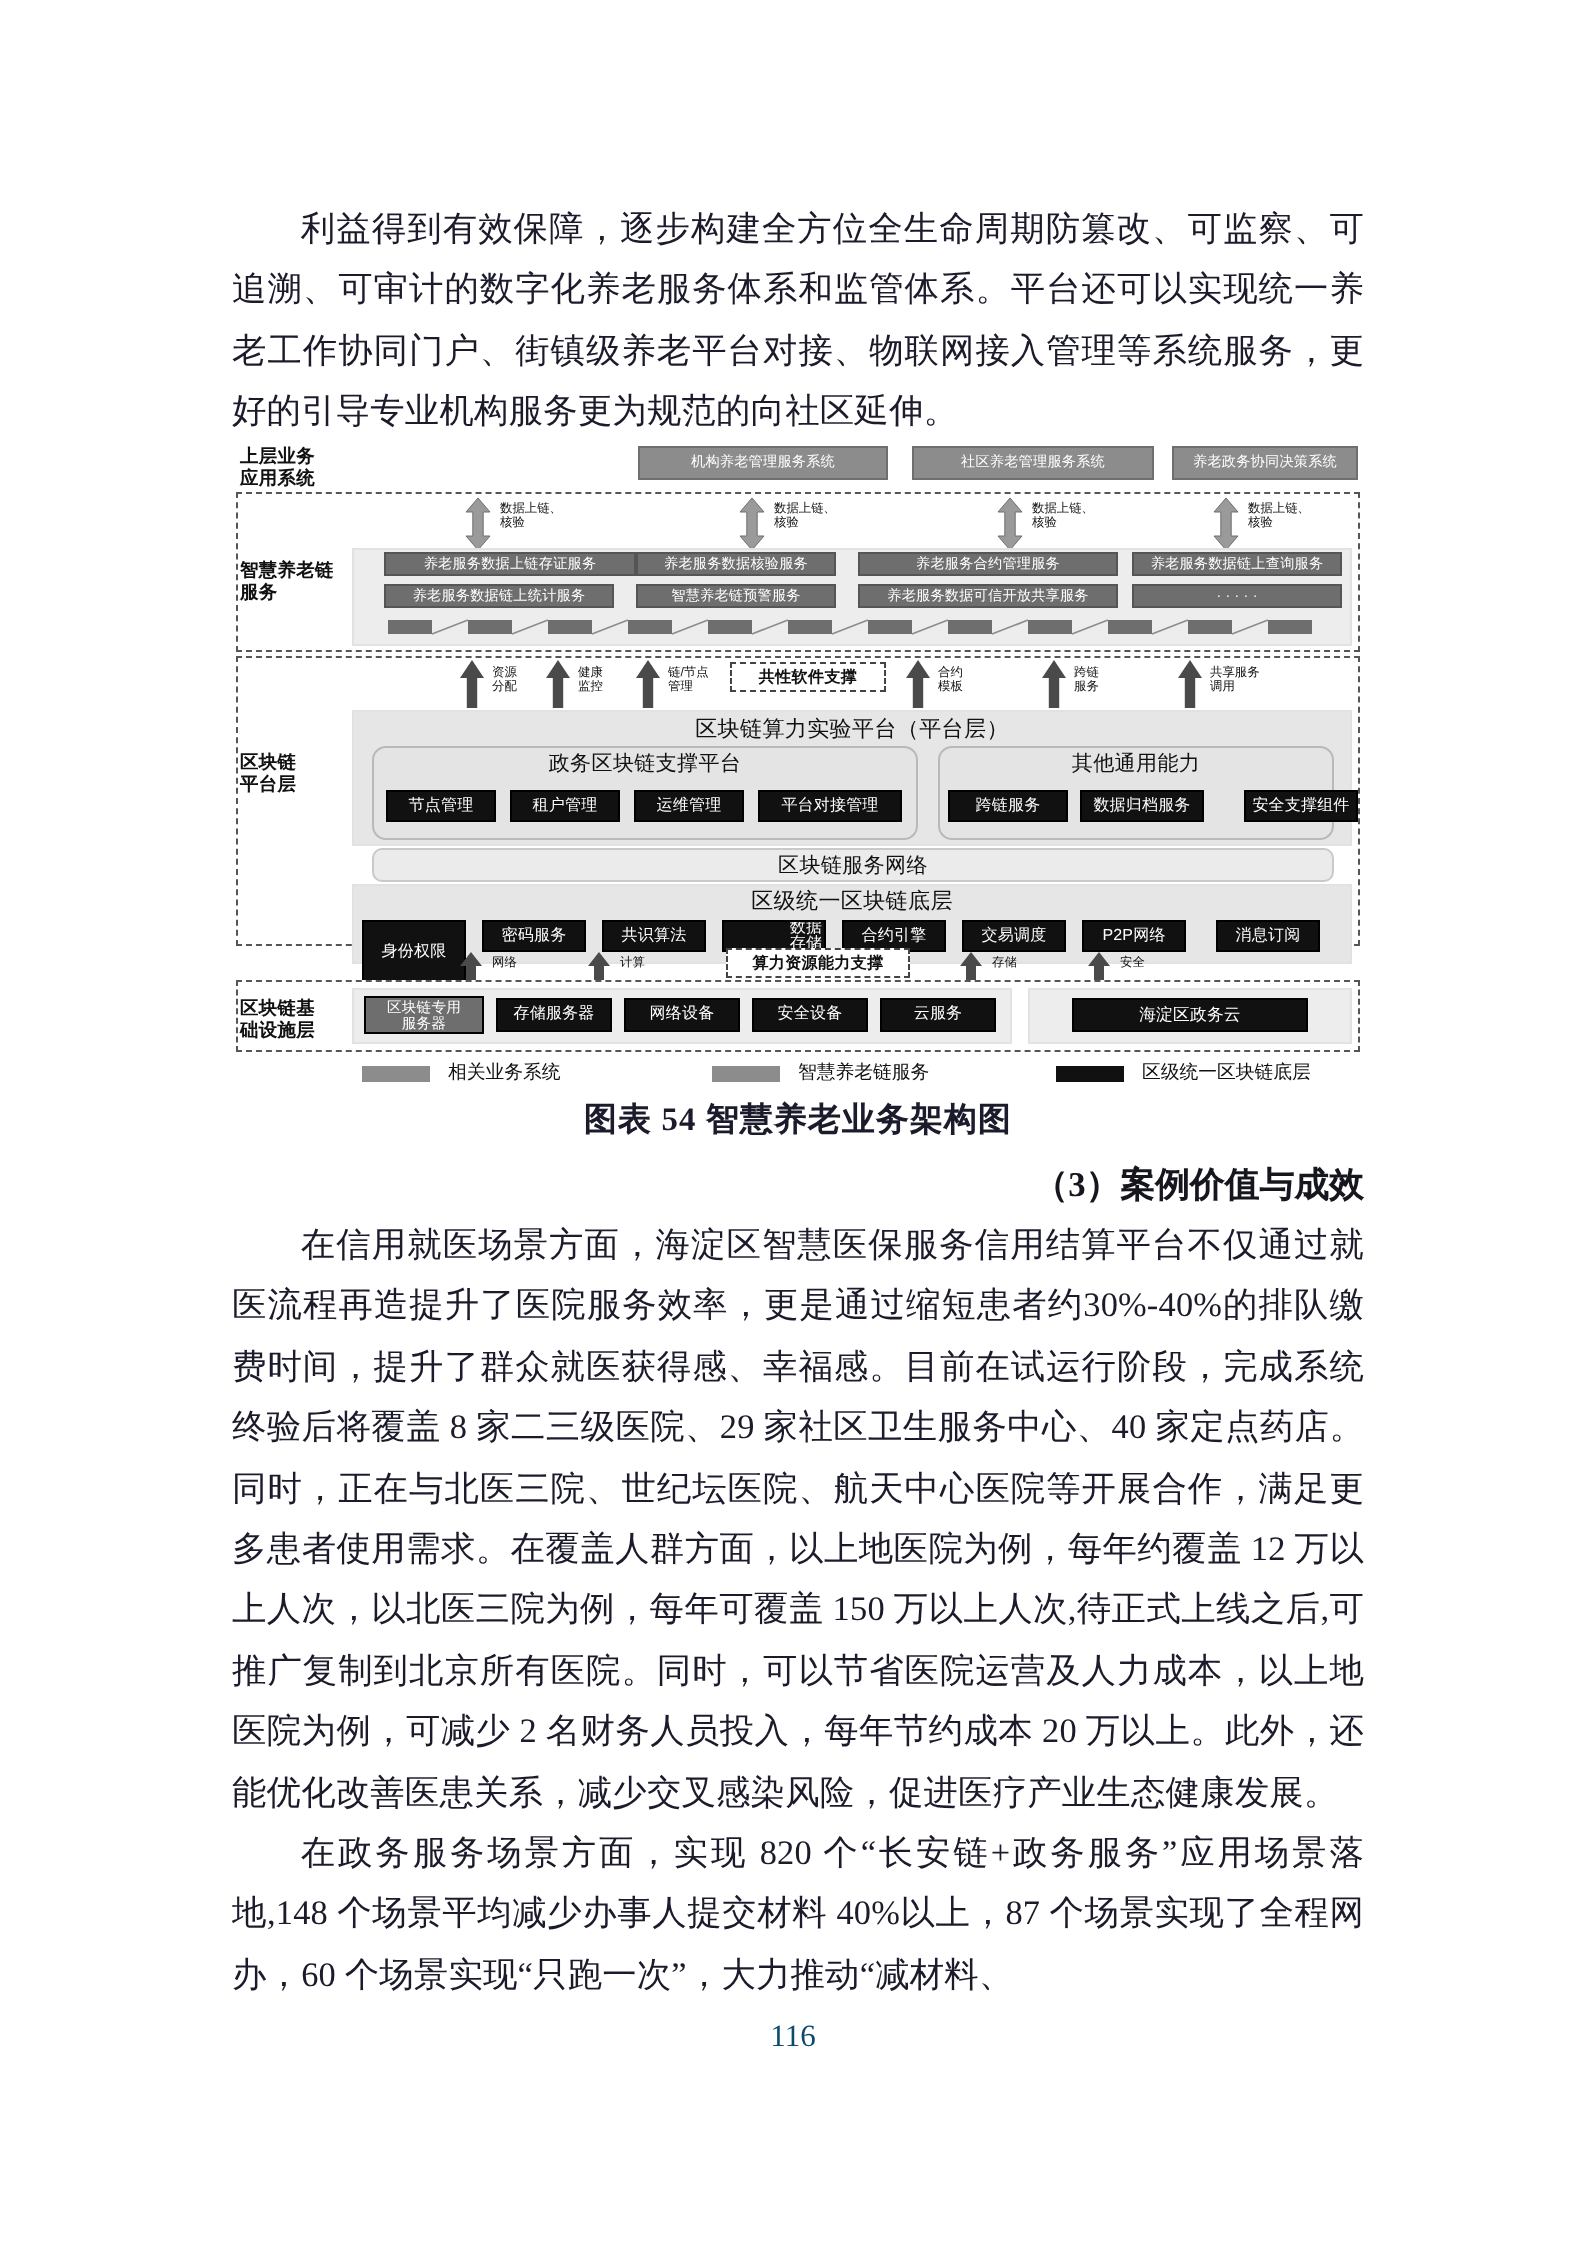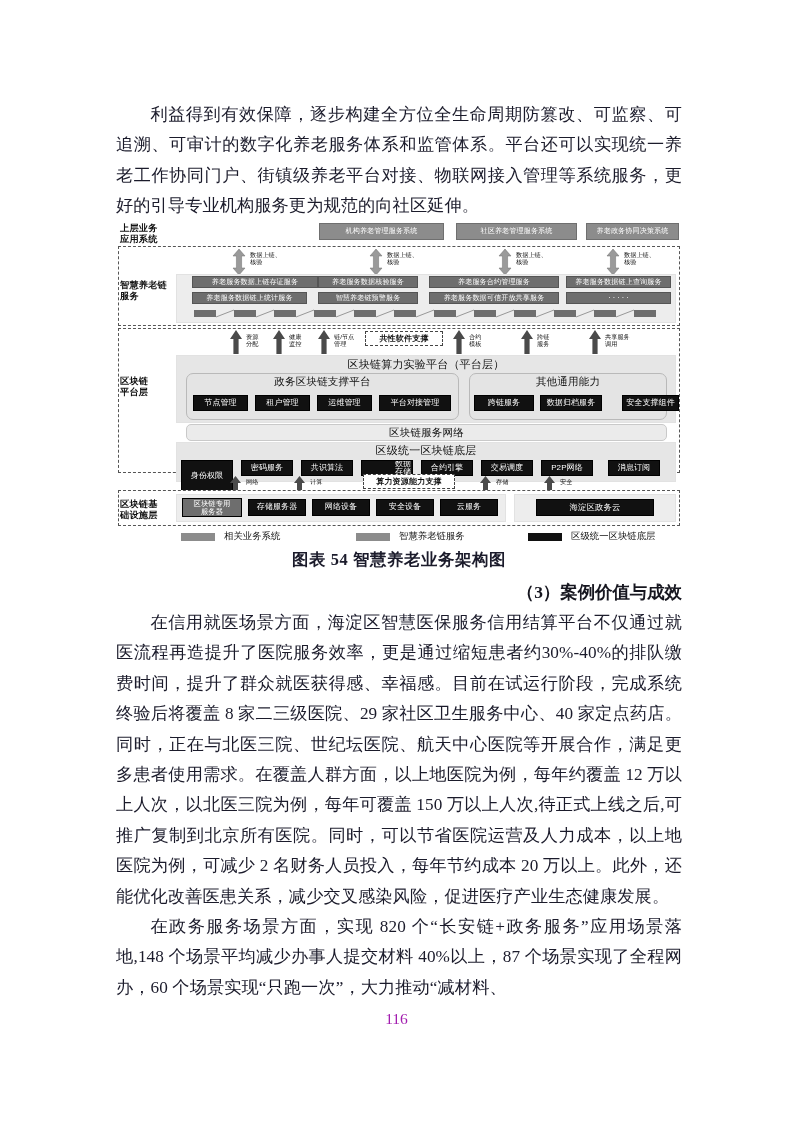--- a/index.html
+++ b/index.html
@@ -39,21 +39,21 @@
     font-size: 16.4px;
     font-weight: bold;
     color: #1b1b2b;
     letter-spacing: 0.6px;
   }
   .pagenum {
     position: absolute;
     left: 0; width: 793px;
     text-align: center;
     font-size: 15.5px;
-    color: #a21caf;
+    color: #0c4a6e;
   }
 
   
   .diagram {
     position: absolute;
     left: 116px; top: 218px;
     width: 566px; height: 320px;
     font-family: "Liberation Sans", "DejaVu Sans", sans-serif;
     color: #111;
   }

